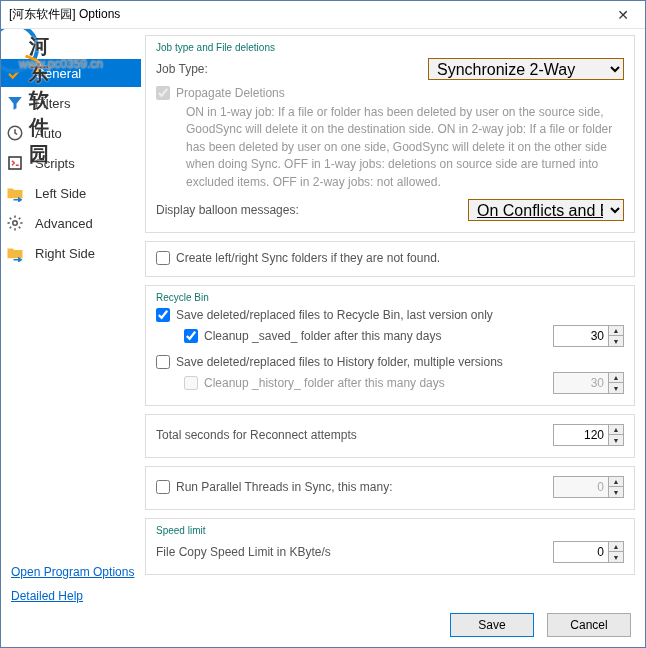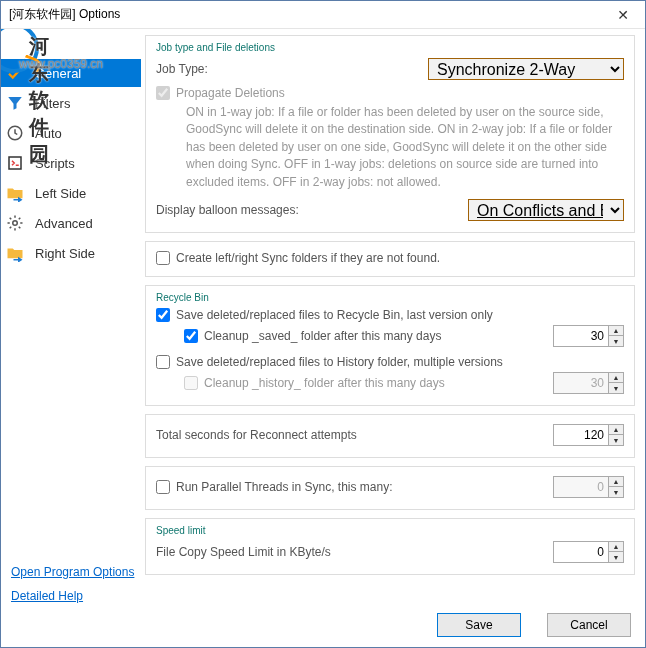--- a/index.html
+++ b/index.html
@@ -32,21 +32,21 @@
   .desc { color:#999; font-size:12px; margin:4px 0 8px 30px; line-height:1.45; }
   .spin { display:inline-flex; align-items:stretch; height:22px; border:1px solid #aaa; }
   .spin input { width:54px; text-align:right; border:none; font-size:12px; padding:0 4px; }
   .spin .btns { width:15px; display:flex; flex-direction:column; border-left:1px solid #aaa; }
   .spin .b { flex:1; background:#efefef; font-size:7px; display:flex; align-items:center; justify-content:center; color:#333; }
   .spin .b + .b { border-top:1px solid #aaa; }
   .spin.dis input { color:#aaa; background:#f7f7f7;}
   .indent2 { padding-left:28px; }
   .footer-links { position:absolute; left:10px; bottom:44px; display:flex; flex-direction:column; gap:10px; }
   .footer-links a { color:#0066cc; font-size:12px; text-decoration:underline; }
-  .btnbar { position:absolute; right:14px; bottom:10px; display:flex; gap:26px; }
+  .btnbar { position:absolute; right:14px; bottom:10px; display:flex; gap:13px; }
   .winbtn { width:84px; height:24px; background:#e9e9e9; border:1px solid #aaa; font-size:12px; display:flex; align-items:center; justify-content:center; }
   .winbtn.primary { border:1.5px solid #0078d7; }
   .sec-label { font-size:12px; color:#555; }
 </style>
 </head>
 <body>
 
 <div class="window">
 
   <div class="titlebar">

